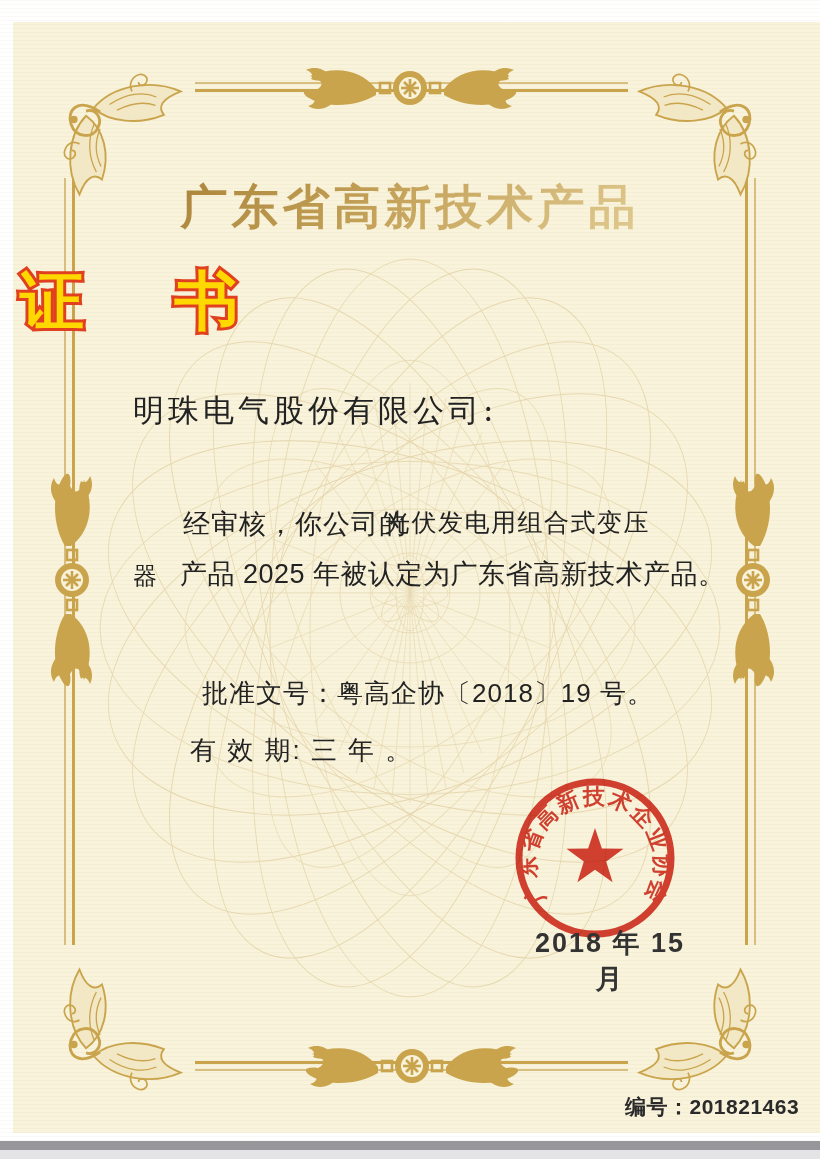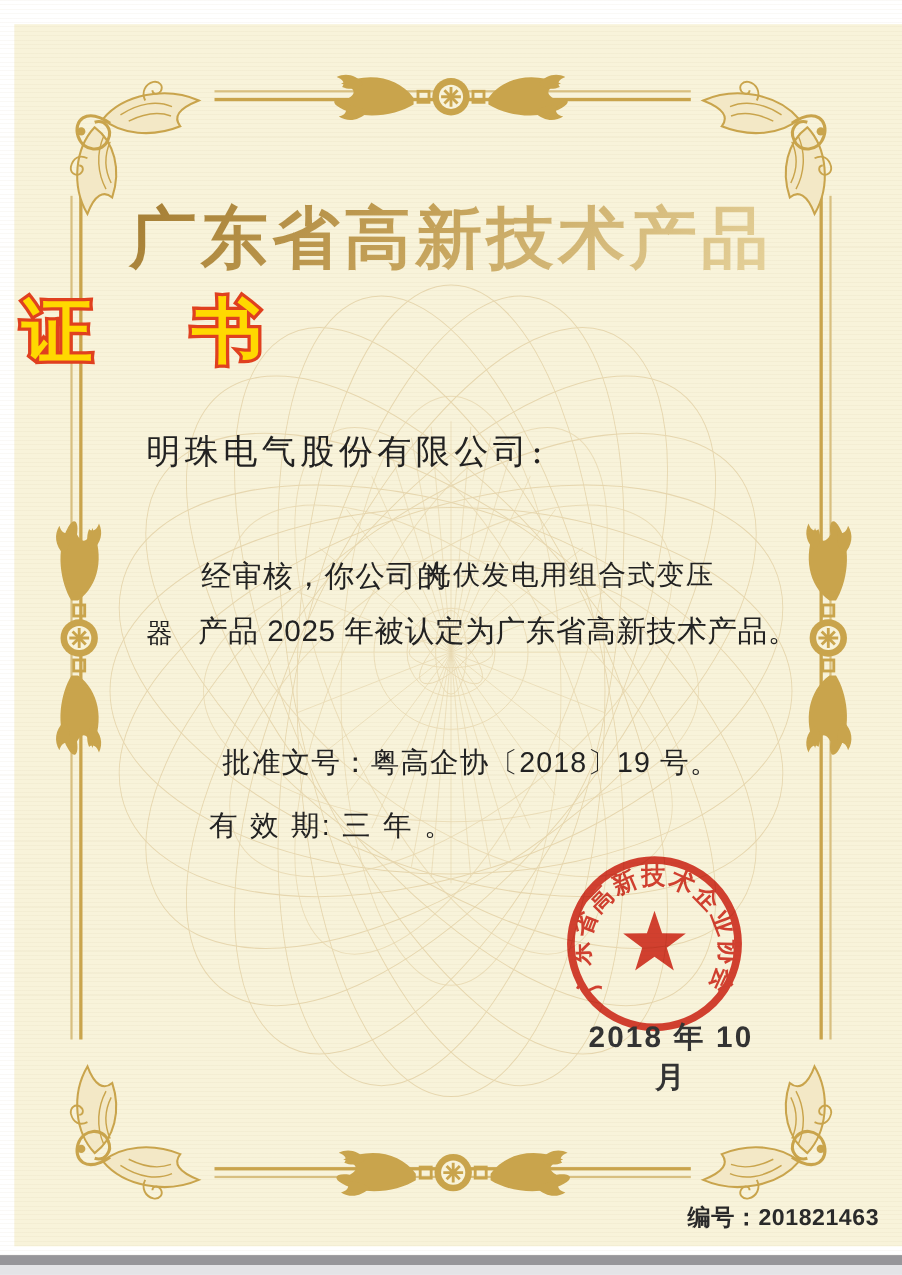--- a/index.html
+++ b/index.html
@@ -43,21 +43,21 @@
   .med-top{left:290px;top:56px;}
   .med-bottom{left:292px;top:1034px;}
   .med-left{left:-48px;top:548px;transform:rotate(90deg);}
   .med-right{left:633px;top:548px;transform:rotate(-90deg);}
 
   .guilloche{position:absolute;left:85px;top:250px;width:650px;height:770px;pointer-events:none;}
 
   
   .title{
     position:absolute;left:0;top:176px;width:820px;text-align:center;
-    font-size:61px;font-weight:bold;letter-spacing:4px;
+    font-size:47px;font-weight:bold;letter-spacing:4px;
     background:linear-gradient(130deg,#9c742a 5%,#c3a057 45%,#e9d7a2 90%);
     -webkit-background-clip:text;background-clip:text;
     -webkit-text-fill-color:transparent;color:#b98f3e;
     text-shadow:2px 2px 2px rgba(120,90,30,0.0);
   }
   .subtitle-wrap{position:absolute;left:0;top:258px;width:652px;height:90px;}
   .subtitle{
     position:absolute;left:0;top:0;width:100%;
     font-size:64px;font-weight:bold;letter-spacing:34px;padding-left:20px;box-sizing:border-box;
     font-family:"DejaVu Serif", serif;
@@ -222,18 +222,18 @@
     <defs>
       <path id="sealArc" d="M -51.9,36.1 A 60 60 0 1 1 51.9,36.1" fill="none"></path>
     </defs>
     <text font-size="22" font-weight="bold" letter-spacing="2" style="font-family:'DejaVu Serif',serif" fill="#d5372a">
       <textPath href="#sealArc" startOffset="50%" text-anchor="middle">广东省高新技术企业协会</textPath>
     </text>
     <polygon points="0,-30 6.9,-9.5 28.5,-9.3 11.2,3.6 17.6,24.3 0,11.8 -17.6,24.3 -11.2,3.6 -28.5,-9.3 -6.9,-9.5" fill="#d5372a"></polygon>
   </g>
 </svg>
 
-<div class="date-line">2018 年 10 月</div>
+<div class="date-line">2018 年 15 月</div>
 
 <div class="serial-line"><span>编号：</span><span>201821463</span></div>
 
 <div class="scan-bar-dark"></div>
 <div class="scan-bar-light"></div>
 
 </body></html>

